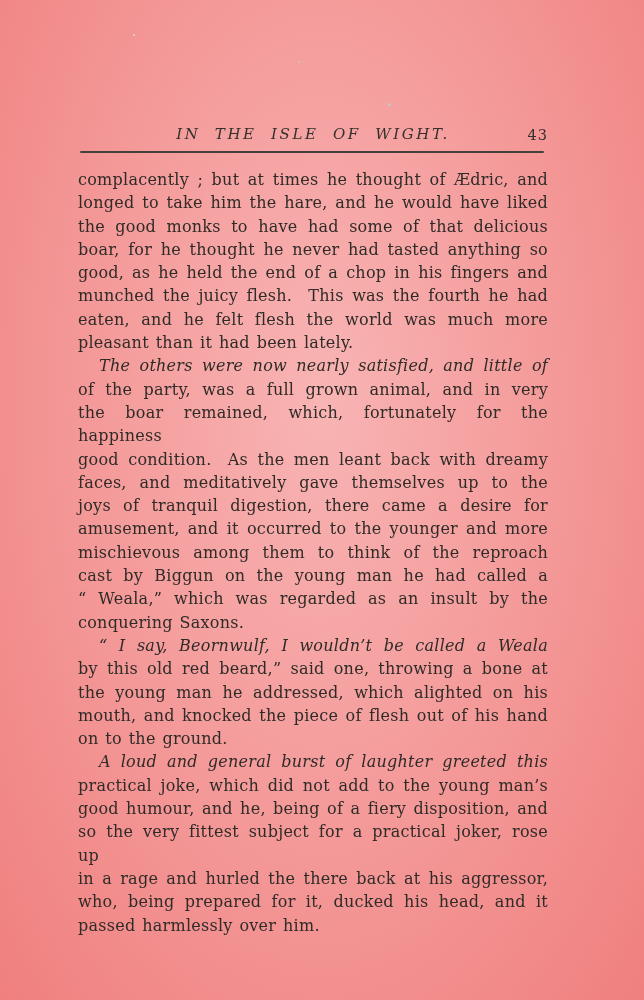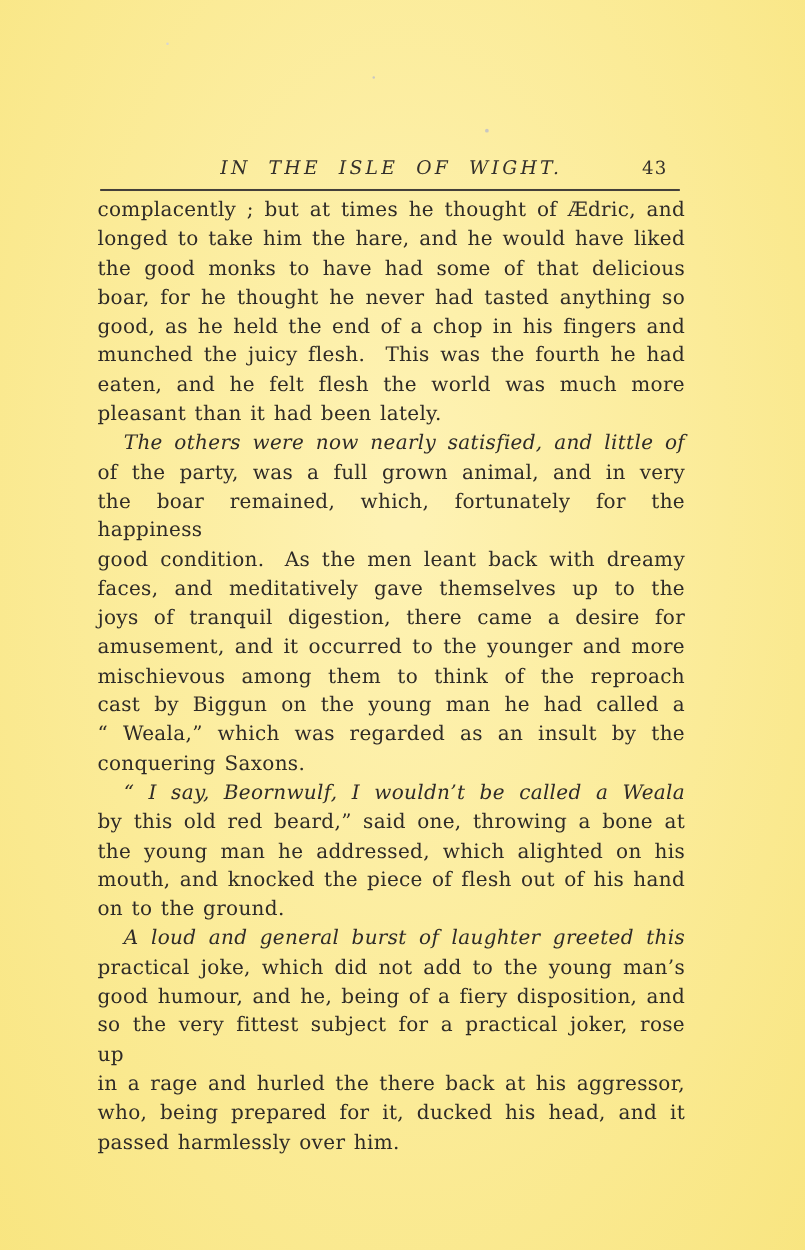--- a/index.html
+++ b/index.html
@@ -4,21 +4,21 @@
 <style>
   html, body {
     margin: 0;
     padding: 0;
     background: #ffffff;
   }
   .page {
     position: relative;
     width: 644px;
     height: 1000px;
-    background: #fde047;
+    background: #ef4444;
     font-family: "DejaVu Serif", "Liberation Serif", serif;
     color: #2f2b27;
     overflow: hidden;
   }
   
   .page::after {
     content: "";
     position: absolute;
     inset: 0;
     background:
@@ -34,42 +34,42 @@
     font-style: italic;
     font-size: 15px;
     letter-spacing: 2.6px;
     word-spacing: 7px;
     color: #34302b;
     z-index: 2;
   }
   .folio {
     position: absolute;
     top: 127px;
-    left: 70px;
+    left: 84px;
     width: 464px;
     text-align: right;
     font-style: normal;
     font-size: 14.5px;
     letter-spacing: 1px;
     color: #34302b;
     z-index: 2;
   }
   .head-rule {
     position: absolute;
     top: 151px;
     left: 80px;
     width: 464px;
     height: 0;
     border-top: 2px solid #44403a;
     border-radius: 1px;
     z-index: 2;
   }
   .body-text {
     position: absolute;
-    top: 156px;
+    top: 168px;
     left: 78px;
     width: 470px;
     font-size: 16px;
     line-height: 23.3px;
     letter-spacing: 0.25px;
     word-spacing: 1.5px;
     z-index: 2;
   }
   .para {
     margin: 0;

